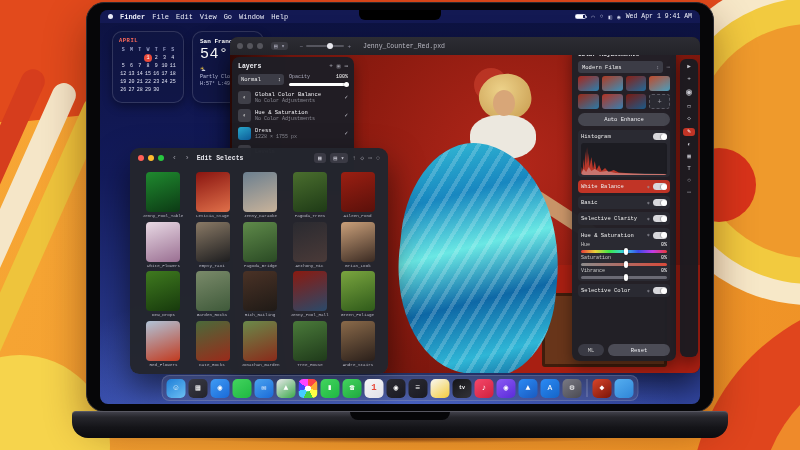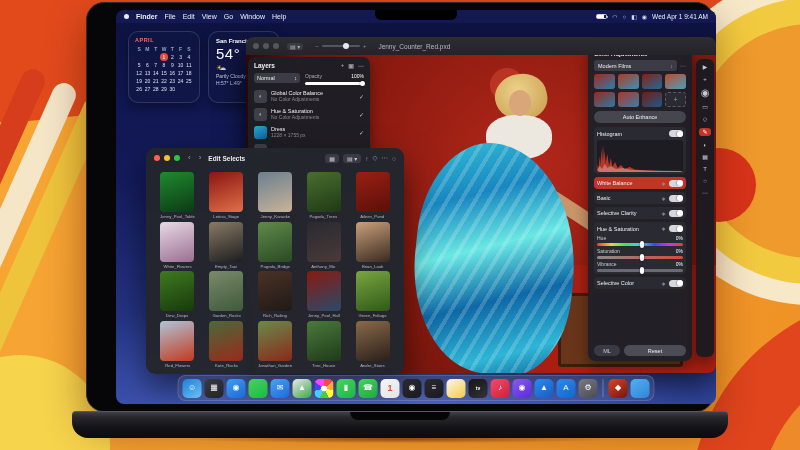--- a/index.html
+++ b/index.html
@@ -17,23 +17,23 @@
   .bg-blob{left:682px;top:148px;width:74px;height:74px;border-radius:50%;background:#d9331a;}
   .bg-swirl{left:690px;top:295px;width:420px;height:420px;border-radius:50%;background:#e0451d;}
   .bg-swirl2{left:760px;top:360px;width:290px;height:290px;border-radius:50%;background:#ef8a2a;}
   .bg-stripes{left:-55px;top:80px;width:150px;height:370px;transform:rotate(24deg);display:flex;gap:10px;}
   .bg-stripes div{width:24px;height:100%;border-radius:14px;}
   .bg-yellow{left:-70px;top:355px;width:180px;height:180px;border-radius:50%;background:#f6d44c;}
 
   
   .bezel{left:86px;top:2px;width:628px;height:410px;background:#060608;border-radius:18px;
     border:1px solid #2a2a30;box-shadow:0 18px 40px rgba(70,20,0,.45);}
-  .screen{left:116px;top:10px;width:600px;height:394px;border-radius:8px;overflow:hidden;
+  .screen{left:100px;top:10px;width:600px;height:394px;border-radius:8px;overflow:hidden;
     background:radial-gradient(90% 70% at 42% 108%, rgba(92,122,232,.9), rgba(40,60,160,0) 62%),
-      linear-gradient(180deg,#0d1240 0%,#131b5c 42%,#22307e 72%,#31459e 100%);}
+      linear-gradient(180deg,#0d1240 0%,#131b5c 42%,#22307e 72%,#31459e 100%);font-family:Liberation Mono, monospace;}
   .notch{left:50%;top:0;transform:translateX(-50%);width:82px;height:10px;background:#000;border-radius:0 0 6px 6px;z-index:60;}
   .base{left:72px;top:411px;width:656px;height:27px;border-radius:4px 4px 16px 16px;
     background:linear-gradient(#40404a 0%,#26262c 20%,#141418 60%,#0b0b0f 100%);border-top:1px solid #585862;}
   .base-notch{left:50%;top:0;transform:translateX(-50%);width:100px;height:8px;background:#060608;border-radius:0 0 10px 10px;}
   .floor-shadow{left:95px;top:433px;width:610px;height:12px;background:radial-gradient(50% 50% at 50% 50%, rgba(70,15,0,.5), transparent 70%);}
 
   
   .menubar{left:0;top:0;right:0;height:13px;background:rgba(22,27,88,.78);display:flex;align-items:center;
     gap:7px;padding:0 8px;font-size:7px;color:#eceef8;z-index:55;}
   .apple-dot{width:5px;height:5px;border-radius:50%;background:#e8eaf6;}

